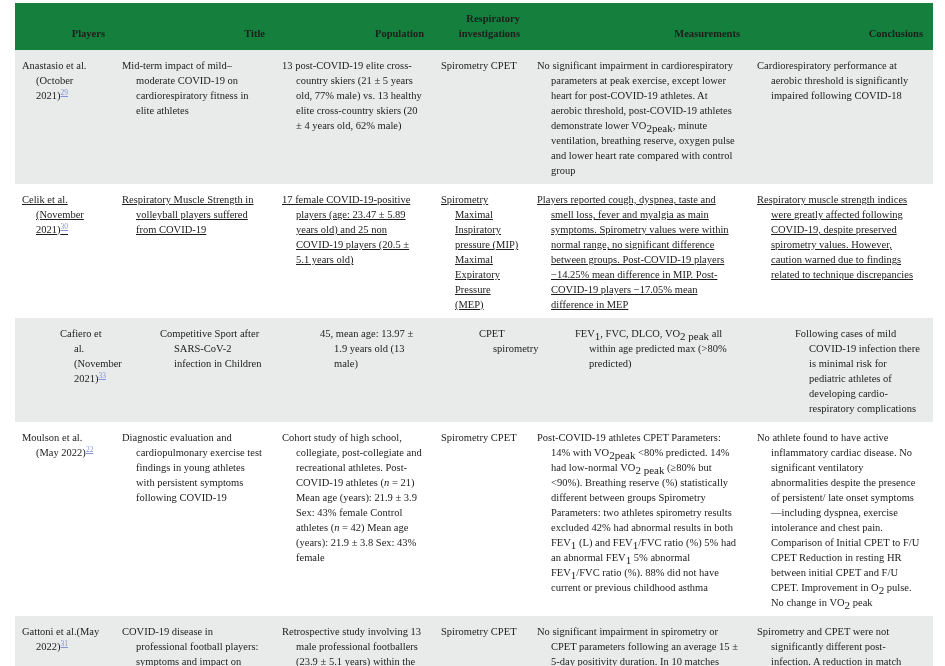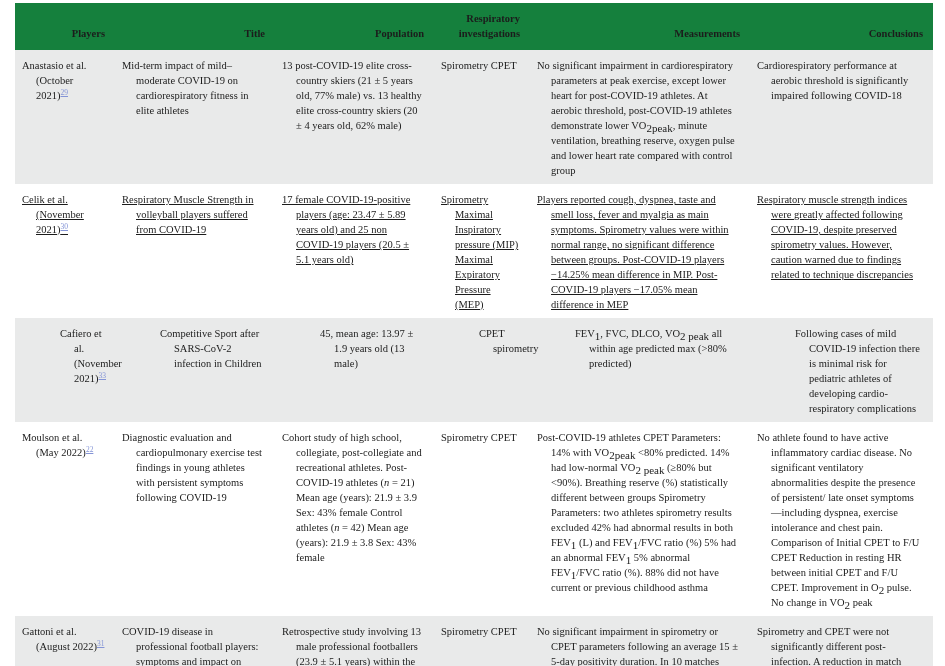--- a/index.html
+++ b/index.html
@@ -155,21 +155,21 @@
           </td>
         <td>
             <div class="hang">Post-COVID-19 athletes CPET Parameters: 14% with VO<sub>2peak</sub> &lt;80% predicted. 14% had low-normal VO<sub>2 peak</sub> (≥80% but &lt;90%). Breathing reserve (%) statistically different between groups Spirometry Parameters: two athletes spirometry results excluded 42% had abnormal results in both FEV<sub>1</sub> (L) and FEV<sub>1</sub>/FVC ratio (%) 5% had an abnormal FEV<sub>1</sub> 5% abnormal FEV<sub>1</sub>/FVC ratio (%). 88% did not have current or previous childhood asthma</div>
           </td>
         <td>
             <div class="hang">No athlete found to have active inflammatory cardiac disease. No significant ventilatory abnormalities despite the presence of persistent/ late onset symptoms—including dyspnea, exercise intolerance and chest pain. Comparison of Initial CPET to F/U CPET Reduction in resting HR between initial CPET and F/U CPET. Improvement in O<sub>2</sub> pulse. No change in VO<sub>2</sub> peak</div>
           </td>
       </tr>
       <tr class="r5 shade">
         <td>
-            <div class="hang"><span>Gattoni et al.(August 2022)</span><sup class="cite">31</sup></div>
+            <div class="hang"><span>Gattoni et al.(May 2022)</span><sup class="cite">31</sup></div>
           </td>
         <td>
             <div class="hang">COVID-19 disease in professional football players: symptoms and impact on pulmonary function and metabolic power during matches</div>
           </td>
         <td>
             <div class="hang">Retrospective study involving 13 male professional footballers (23.9 ± 5.1 years) within the same team</div>
           </td>
         <td>
             <div class="hang">Spirometry CPET</div>
           </td>

